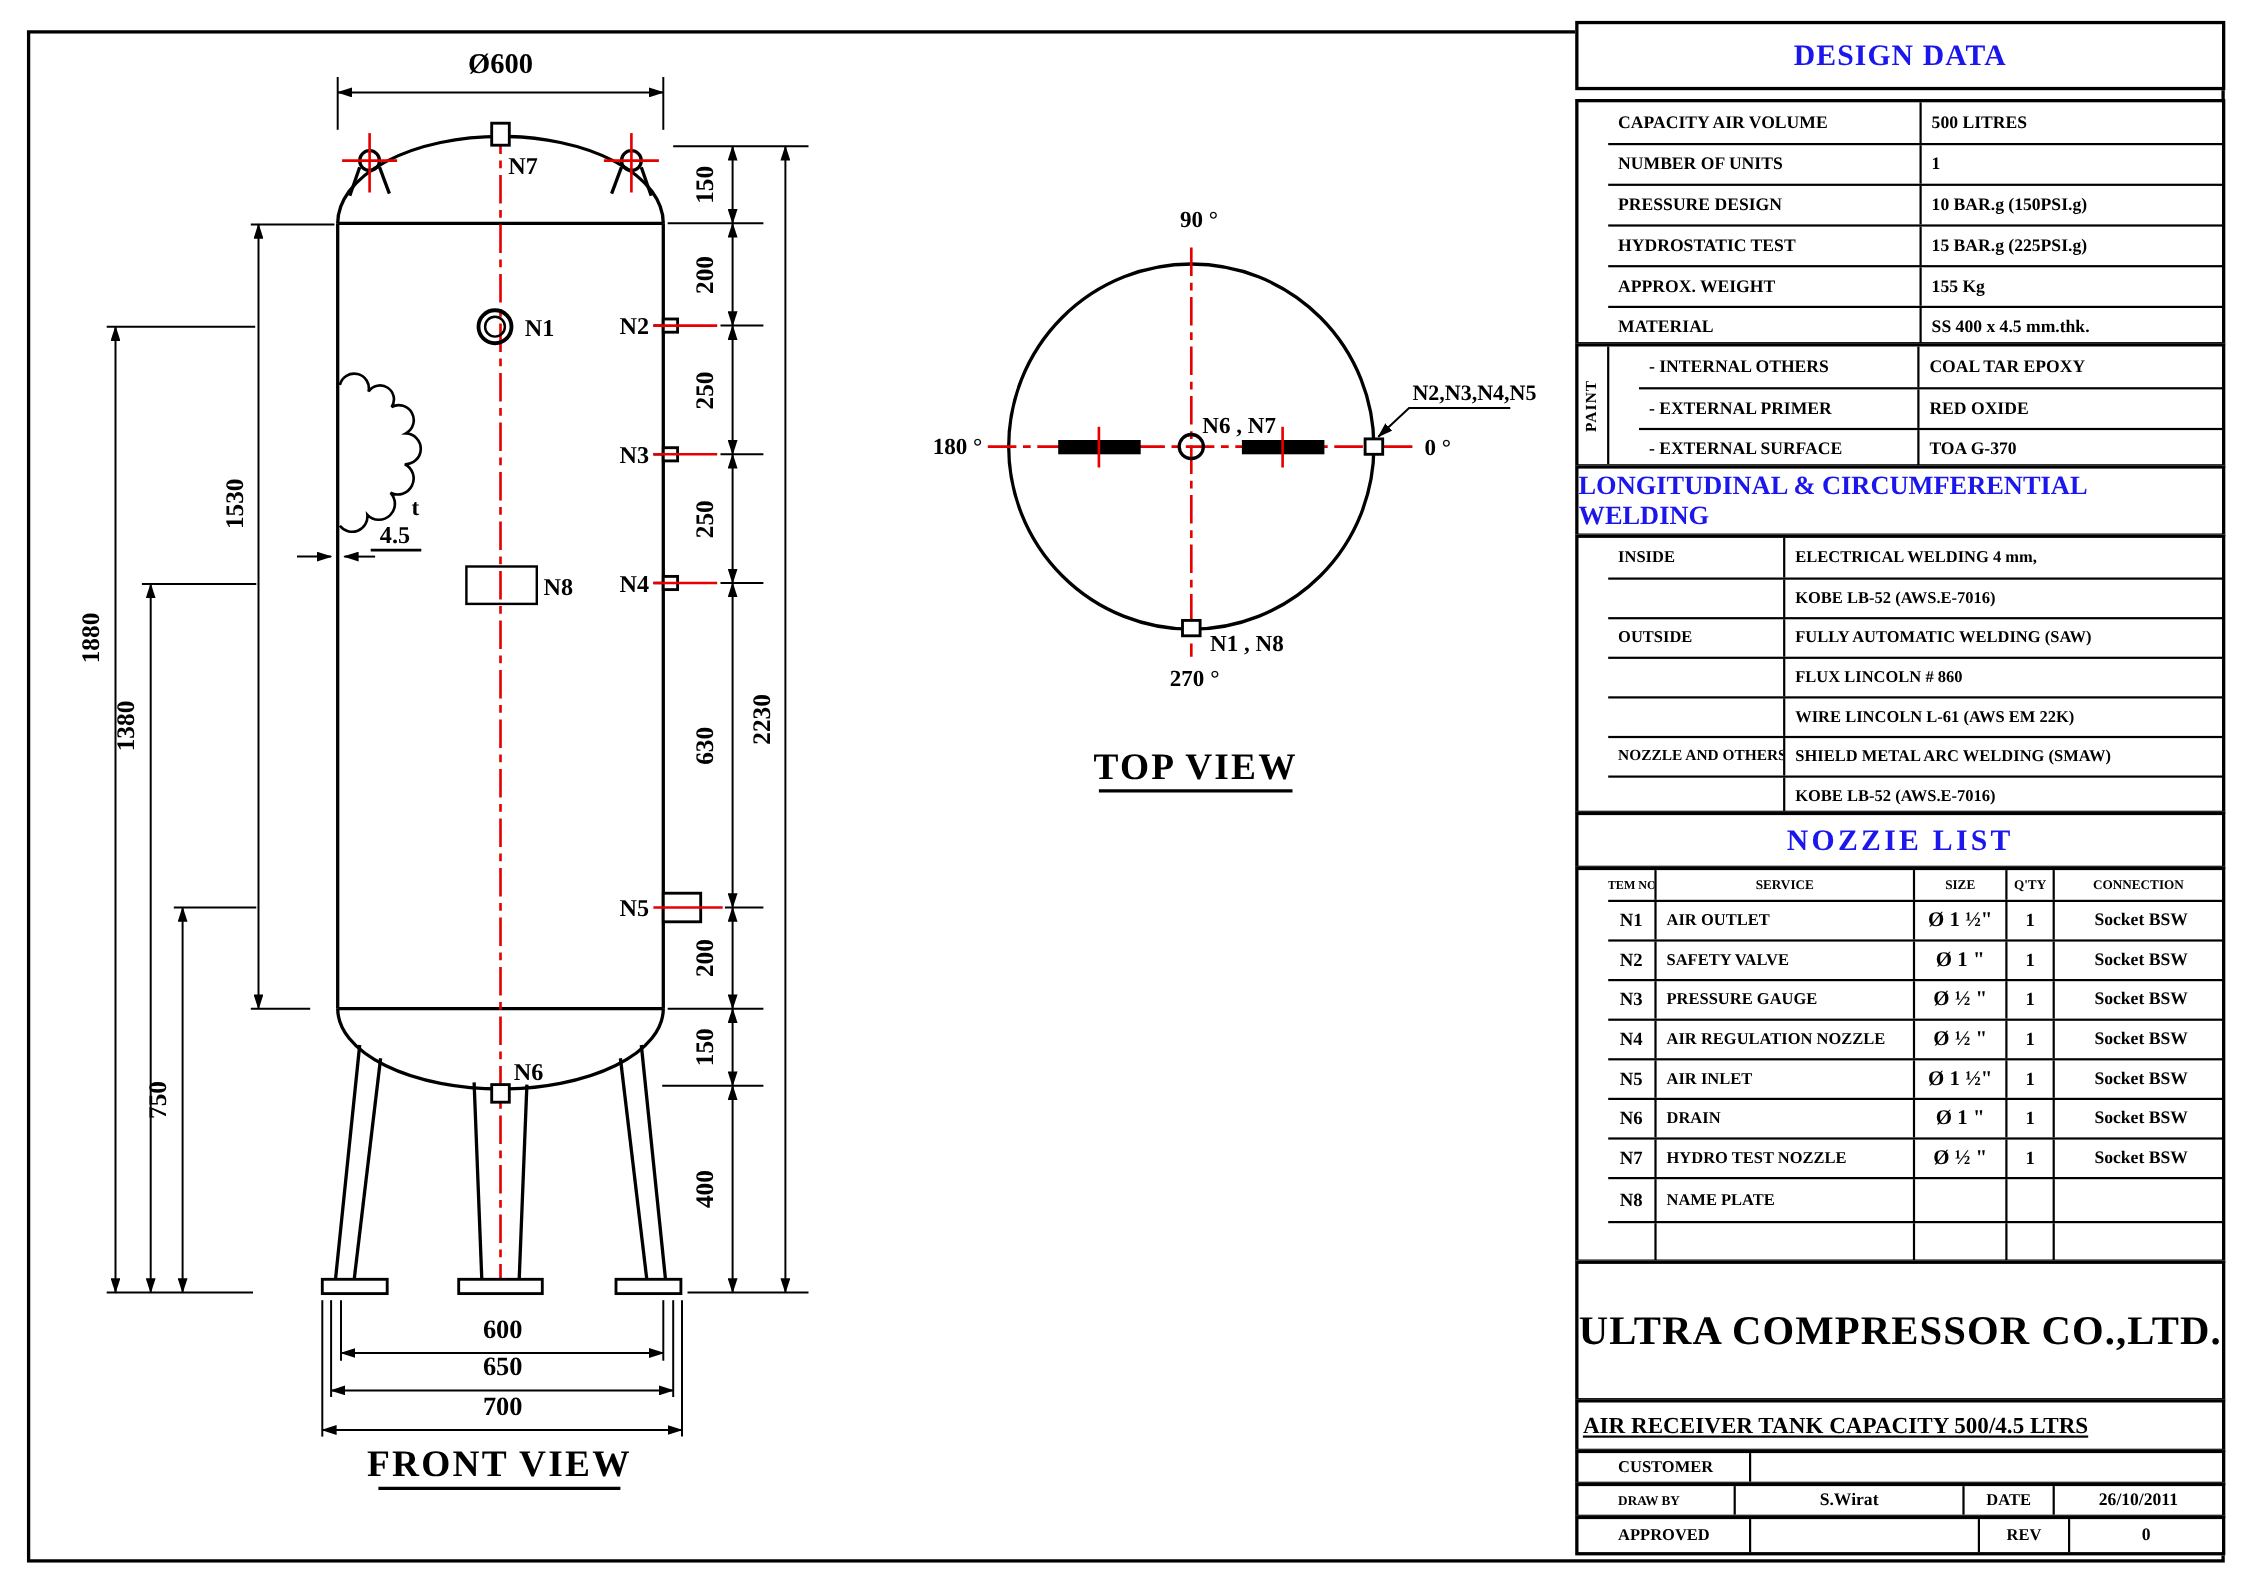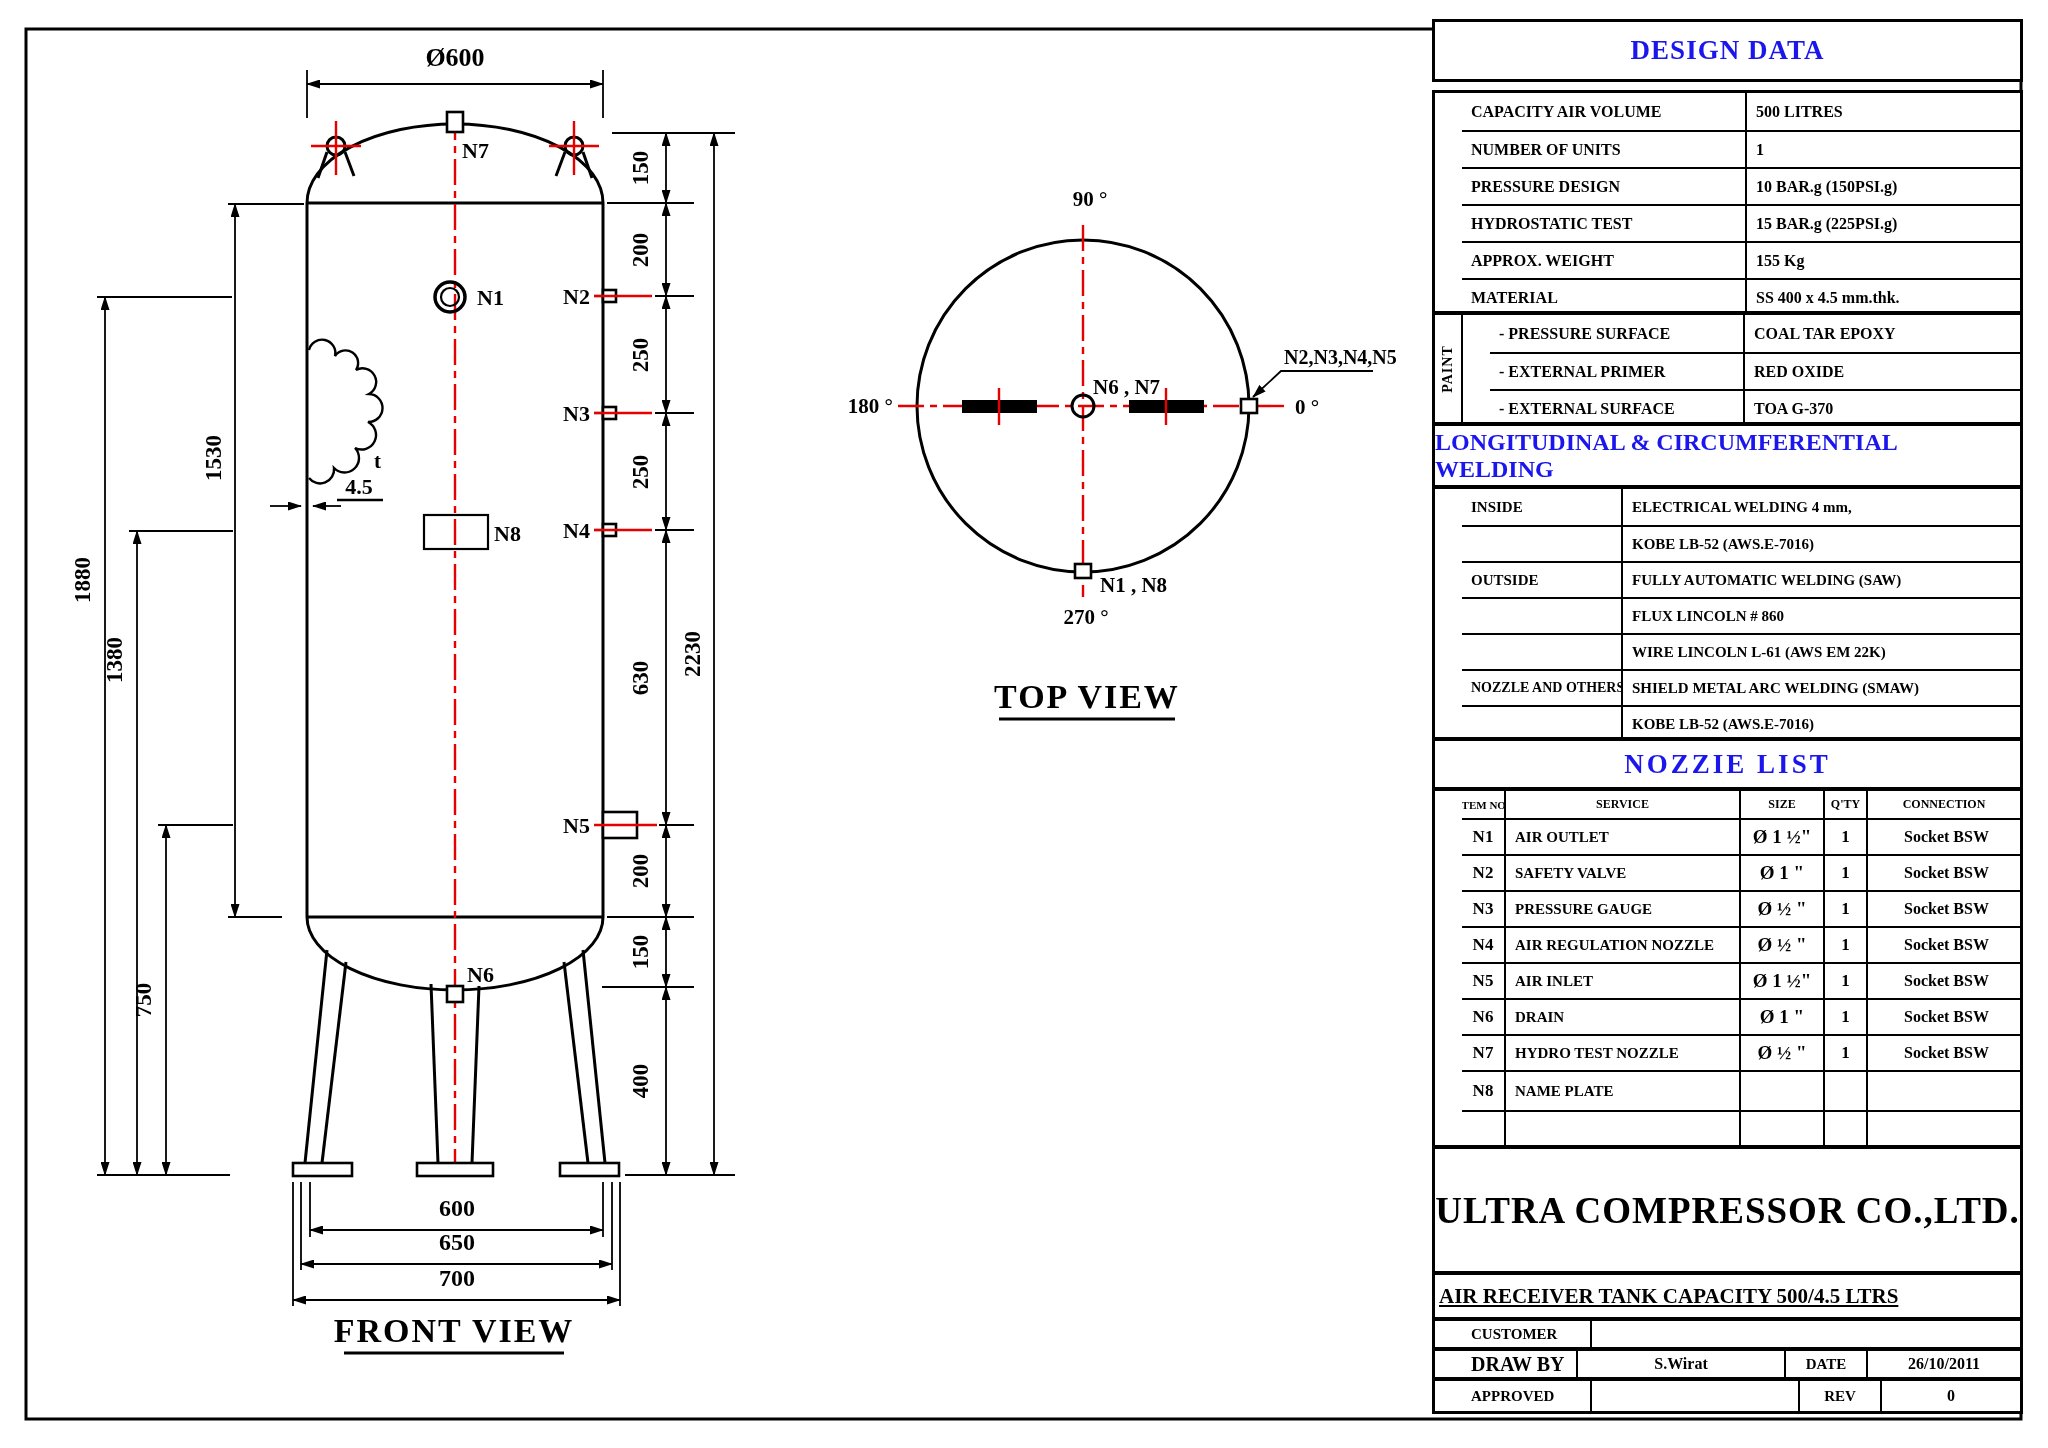--- a/index.html
+++ b/index.html
@@ -269,21 +269,21 @@
     <div class="cell pl bl" style="flex:1">SS 400 x 4.5 mm.thk.</div>
   </div>
 </div>
 
 <div class="sec" style="top:312px;height:113px;display:flex;">
   <div style="width:28px;display:flex;align-items:center;justify-content:center;border-right:2.5px solid #000;box-sizing:border-box;">
     <span style="transform:rotate(-90deg);font-weight:bold;font-size:14px;letter-spacing:1px;">PAINT</span>
   </div>
   <div style="flex:1;">
     <div class="trow first r37">
-      <div class="cell pl" style="width:253px">- PRESSURE SURFACE</div>
+      <div class="cell pl" style="width:253px">- INTERNAL OTHERS</div>
       <div class="cell pl bl" style="flex:1">COAL TAR EPOXY</div>
     </div>
     <div class="trow r37">
       <div class="cell pl" style="width:253px">- EXTERNAL PRIMER</div>
       <div class="cell pl bl" style="flex:1">RED OXIDE</div>
     </div>
     <div class="trow r37">
       <div class="cell pl" style="width:253px">- EXTERNAL SURFACE</div>
       <div class="cell pl bl" style="flex:1">TOA G-370</div>
     </div>
@@ -409,21 +409,21 @@
 
 <div class="sec" style="top:1318px;height:32px;">
   <div class="trow first" style="height:100%">
     <div class="cell pl" style="width:128px;font-size:15px">CUSTOMER</div>
     <div class="cell pl bl" style="flex:1"></div>
   </div>
 </div>
 
 <div class="sec" style="top:1348px;height:32px;">
   <div class="trow first" style="height:100%">
-    <div class="cell pl" style="width:114px;font-size:20px">DRAW BY</div>
+    <div class="cell pl" style="width:114px;font-size:12px">DRAW BY</div>
     <div class="cell ctr bl" style="width:208px;font-size:16px">S.Wirat</div>
     <div class="cell ctr bl" style="width:82px;font-size:15px">DATE</div>
     <div class="cell ctr bl" style="flex:1;font-size:16px">26/10/2011</div>
   </div>
 </div>
 
 <div class="sec" style="top:1378px;height:36px;">
   <div class="trow first" style="height:100%">
     <div class="cell pl" style="width:128px;font-size:15px">APPROVED</div>
     <div class="cell ctr bl" style="width:208px"></div>

